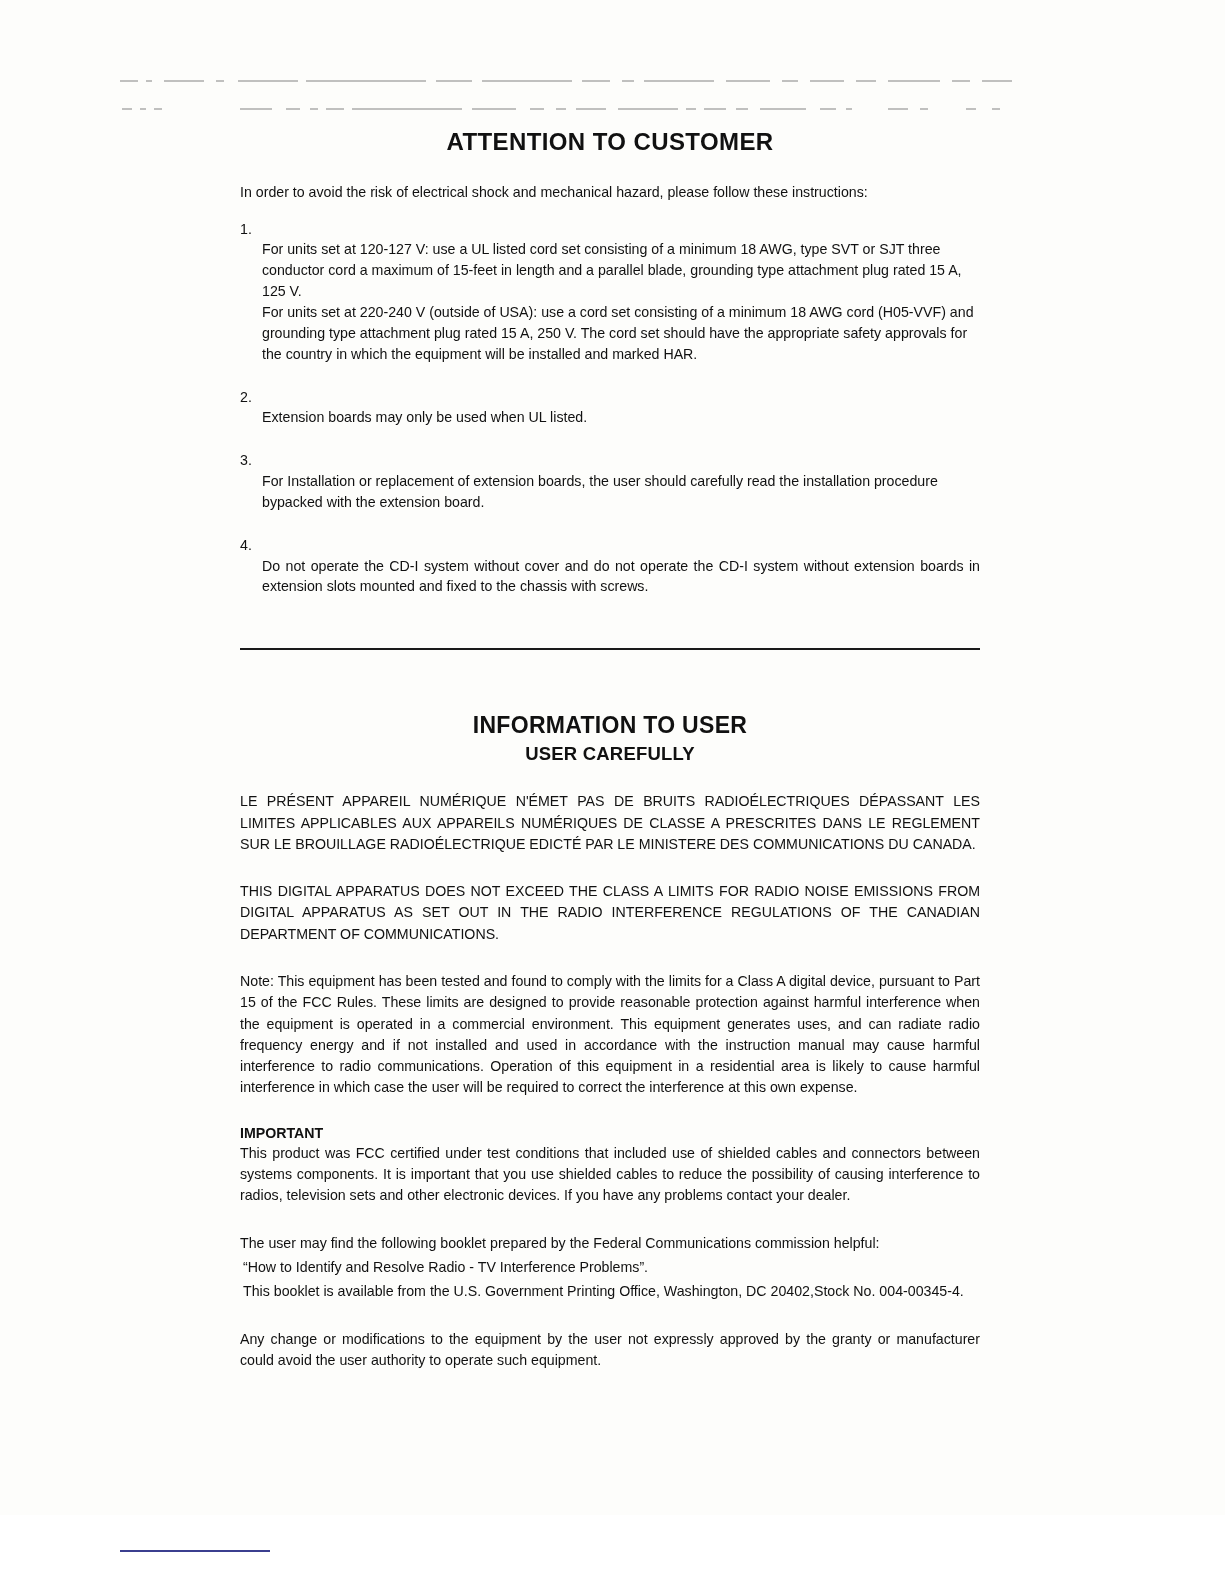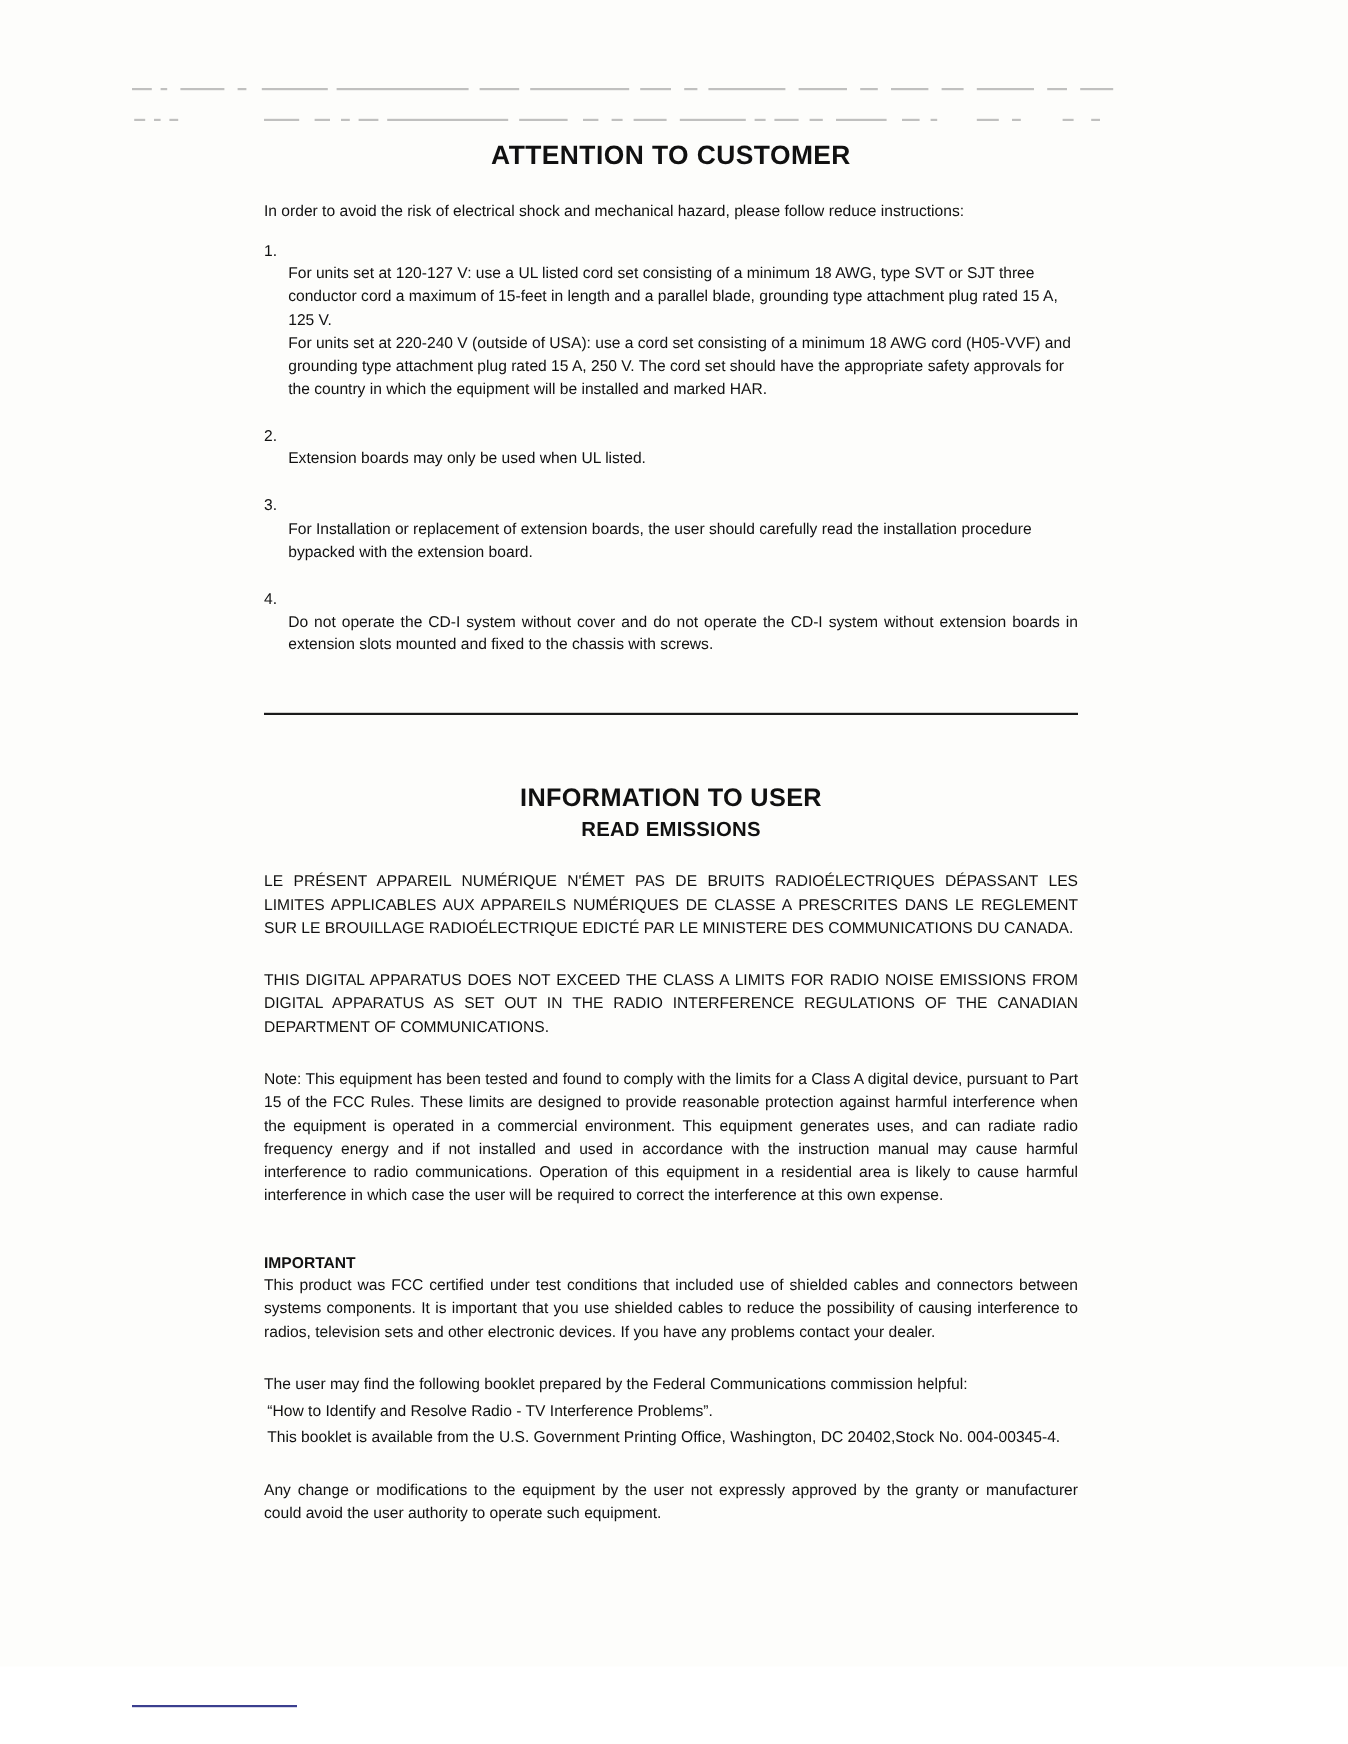--- a/index.html
+++ b/index.html
@@ -104,21 +104,21 @@
   }
   .body-para {
     font-size: 14.2px;
     line-height: 1.5;
     text-align: justify;
     margin: 26px 0 0 0;
   }
   .important-head {
     font-size: 14.2px;
     font-weight: bold;
-    margin: 42px 0 0 0;
+    margin: 26px 0 0 0;
   }
   .body-para.after-head {
     margin-top: 2px;
   }
   .sub-line {
     font-size: 14.2px;
     line-height: 1.5;
     text-align: left;
     margin: 3px;
   }
@@ -178,21 +178,21 @@
     <div class="noise-line" style="left:768px; top:30px; width:20px;"></div>
     <div class="noise-line" style="left:800px; top:30px; width:8px;"></div>
     <div class="noise-line" style="left:846px; top:30px; width:10px;"></div>
     <div class="noise-line" style="left:872px; top:30px; width:8px;"></div>
   </div>
 
   <div class="content">
 
     <h1 class="doc-title">ATTENTION TO CUSTOMER</h1>
 
-    <p class="lead">In order to avoid the risk of electrical shock and mechanical hazard, please follow reduce instructions:</p>
+    <p class="lead">In order to avoid the risk of electrical shock and mechanical hazard, please follow these instructions:</p>
 
     <ol class="numbered">
       <li>
         <span class="num">1.</span>
         <span class="para-block">
           <p>For units set at 120-127 V: use a UL listed cord set consisting of a minimum 18 AWG, type SVT or SJT three conductor cord a maximum of 15-feet in length and a parallel blade, grounding type attachment plug rated 15 A, 125 V.</p>
           <p>For units set at 220-240 V (outside of USA): use a cord set consisting of a minimum 18 AWG cord (H05-VVF) and grounding type attachment plug rated 15 A, 250 V. The cord set should have the appropriate safety approvals for the country in which the equipment will be installed and marked HAR.</p>
         </span>
       </li>
       <li>
@@ -212,21 +212,21 @@
         <span class="para-block just">
           <p class="just">Do not operate the CD-I system without cover and do not operate the CD-I system without extension boards in extension slots mounted and fixed to the chassis with screws.</p>
         </span>
       </li>
     </ol>
 
     <hr class="rule">
 
     <div class="section2">
       <h2 class="sec-title">INFORMATION TO USER</h2>
-      <h3 class="sec-sub">READ EMISSIONS</h3>
+      <h3 class="sec-sub">USER CAREFULLY</h3>
 
       <p class="body-para">LE PRÉSENT APPAREIL NUMÉRIQUE N'ÉMET PAS DE BRUITS RADIOÉLECTRIQUES DÉPASSANT LES LIMITES APPLICABLES AUX APPAREILS NUMÉRIQUES DE CLASSE A PRESCRITES DANS LE REGLEMENT SUR LE BROUILLAGE RADIOÉLECTRIQUE EDICTÉ PAR LE MINISTERE DES COMMUNICATIONS DU CANADA.</p>
       <p class="body-para">THIS DIGITAL APPARATUS DOES NOT EXCEED THE CLASS A LIMITS FOR RADIO NOISE EMISSIONS FROM DIGITAL APPARATUS AS SET OUT IN THE RADIO INTERFERENCE REGULATIONS OF THE CANADIAN DEPARTMENT OF COMMUNICATIONS.</p>
       <p class="body-para">Note: This equipment has been tested and found to comply with the limits for a Class A digital device, pursuant to Part 15 of the FCC Rules.  These limits are designed to provide reasonable protection against harmful interference when the equipment is operated in a commercial environment.  This equipment generates uses, and can radiate radio frequency energy and if not installed and used in accordance with the instruction manual may cause harmful interference to radio communications.  Operation of this equipment in a residential area is likely to cause harmful interference in which case the user will be required to correct the interference at this own expense.</p>
 
       <p class="important-head">IMPORTANT</p>
       <p class="body-para after-head">This product was FCC certified under test conditions that included use of shielded cables and connectors between systems components.  It is important that you use shielded cables to reduce the possibility of causing interference to radios, television sets and other electronic devices.  If you have any problems contact your dealer.</p>
 
       <p class="body-para">The user may find the following booklet prepared by the Federal Communications commission helpful:</p>
       <p class="sub-line">“How to Identify and Resolve Radio - TV Interference Problems”.</p>

